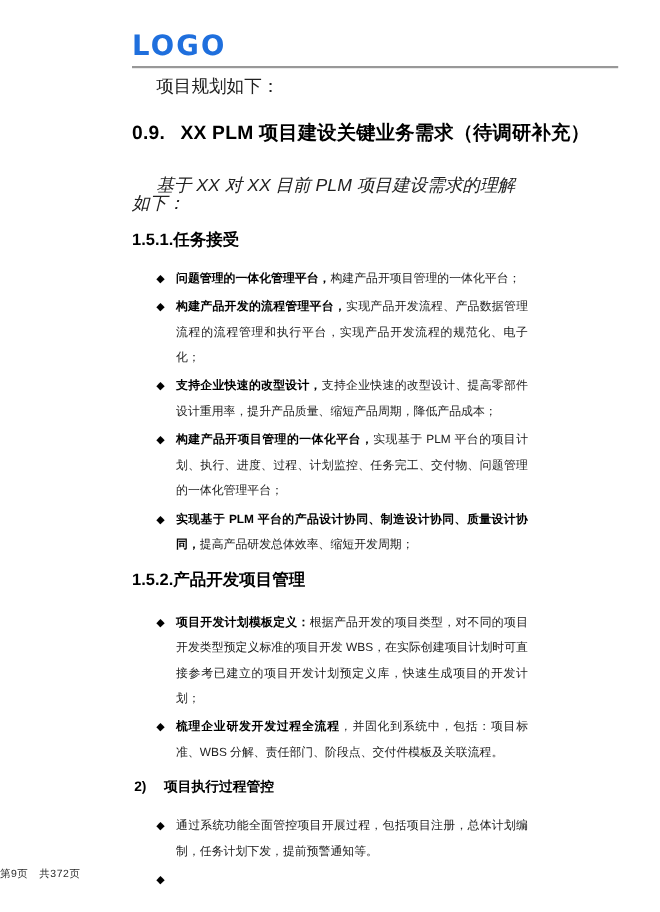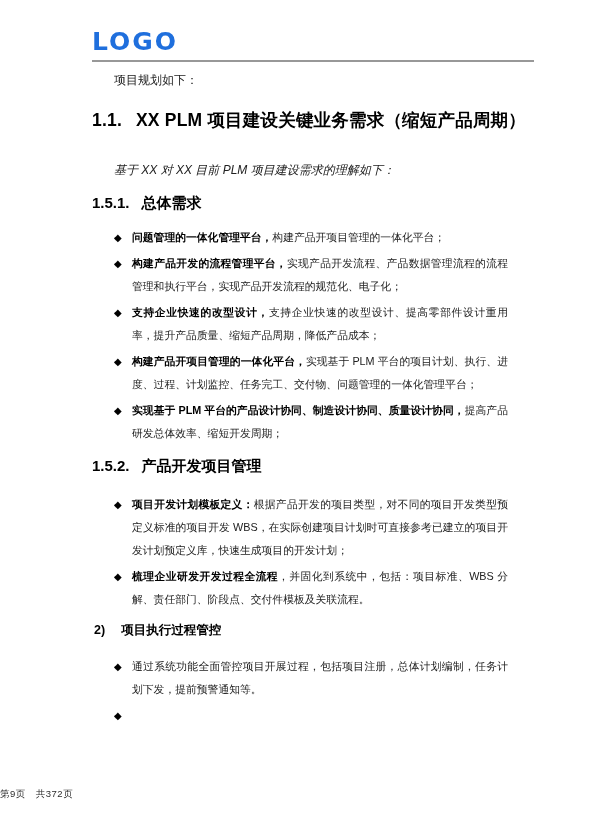--- a/index.html
+++ b/index.html
@@ -10,21 +10,21 @@
   }
   .page {
     position: relative;
     width: 600px;
     height: 829px;
     margin: 0 auto;
     background: #ffffff;
     overflow: hidden;
   }
   .content {
-    padding: 0 92px;
+    padding: 0 120px;
   }
   
   .logo {
     margin-top: 28px;
     font-size: 25px;
     line-height: 28px;
     font-weight: 900;
     letter-spacing: 2px;
     color: #1f6fdd;
     font-family: "DejaVu Sans", "Liberation Sans", sans-serif;
@@ -32,21 +32,21 @@
     transform-origin: left bottom;
   }
   .divider {
     margin-top: 4px;
     width: 442px;   
     height: 2px;
     background: #989898;
   }
   
   .body-text {
-    font-size: 12px;
+    font-size: 16px;
     line-height: 16px;
     color: #212121;
   }
   .indent { text-indent: 22px; }
   .intro-p { margin-top: 10px; }
   .lead-p  { margin-top: 30px; font-style: italic; }
   h1 {
     margin-top: 20px;
     font-size: 17.5px;
     line-height: 24px;
@@ -57,21 +57,21 @@
   }
   h1 .hnum { margin-right: 14px; }
   h2 {
     font-size: 15px;
     line-height: 22px;
     font-weight: 700;
     color: #000;
   }
   .h2-first { margin-top: 14px; }
   .h2-second { margin-top: 10px; }
-  h2 .hnum { margin-right: 12px; }
+  h2 .hnum { }
   h3 {
     font-size: 12.5px;
     line-height: 18px;
     font-weight: 700;
     color: #000;
     margin-left: 2px;
   }
   .h3-a { margin-top: 14px; }
   .h3-b { margin-top: 10px; }
   h3 .hnum { margin-right: 16px; }
@@ -117,25 +117,25 @@
 <body>
 
 <div class="page">
   <div class="content">
 
     <div class="logo">LOGO</div>
     <div class="divider"></div>
 
     <p class="body-text indent intro-p">项目规划如下：</p>
 
-    <h1><span class="hnum">1.1.</span><span>XX PLM 项目建设关键业务需求（缩短产品周期）</span></h1>
+    <h1><span class="hnum">0.9.</span><span>XX PLM 项目建设关键业务需求（待调研补充）</span></h1>
 
     <p class="body-text indent lead-p">基于 XX 对 XX 目前 PLM 项目建设需求的理解如下：</p>
 
-    <h2 class="h2-first"><span class="hnum">1.5.1.</span><span>总体需求</span></h2>
+    <h2 class="h2-first"><span class="hnum">1.5.1.</span><span>任务接受</span></h2>
 
     <ul class="diamond-list ul-1">
       <li><span class="marker">◆</span><span class="lead">问题管理的一体化管理平台，</span><span>构建产品开项目管理的一体化平台；</span></li>
       <li><span class="marker">◆</span><span class="lead">构建产品开发的流程管理平台，</span><span>实现产品开发流程、产品数据管理流程的流程管理和执行平台，实现产品开发流程的规范化、电子化；</span></li>
       <li><span class="marker">◆</span><span class="lead">支持企业快速的改型设计，</span><span>支持企业快速的改型设计、提高零部件设计重用率，提升产品质量、缩短产品周期，降低产品成本；</span></li>
       <li><span class="marker">◆</span><span class="lead">构建产品开项目管理的一体化平台，</span><span>实现基于 PLM 平台的项目计划、执行、进度、过程、计划监控、任务完工、交付物、问题管理的一体化管理平台；</span></li>
       <li><span class="marker">◆</span><span class="lead">实现基于 PLM 平台的产品设计协同、制造设计协同、质量设计协同，</span><span>提高产品研发总体效率、缩短开发周期；</span></li>
     </ul>
 
     <h2 class="h2-second"><span class="hnum">1.5.2.</span><span>产品开发项目管理</span></h2>

